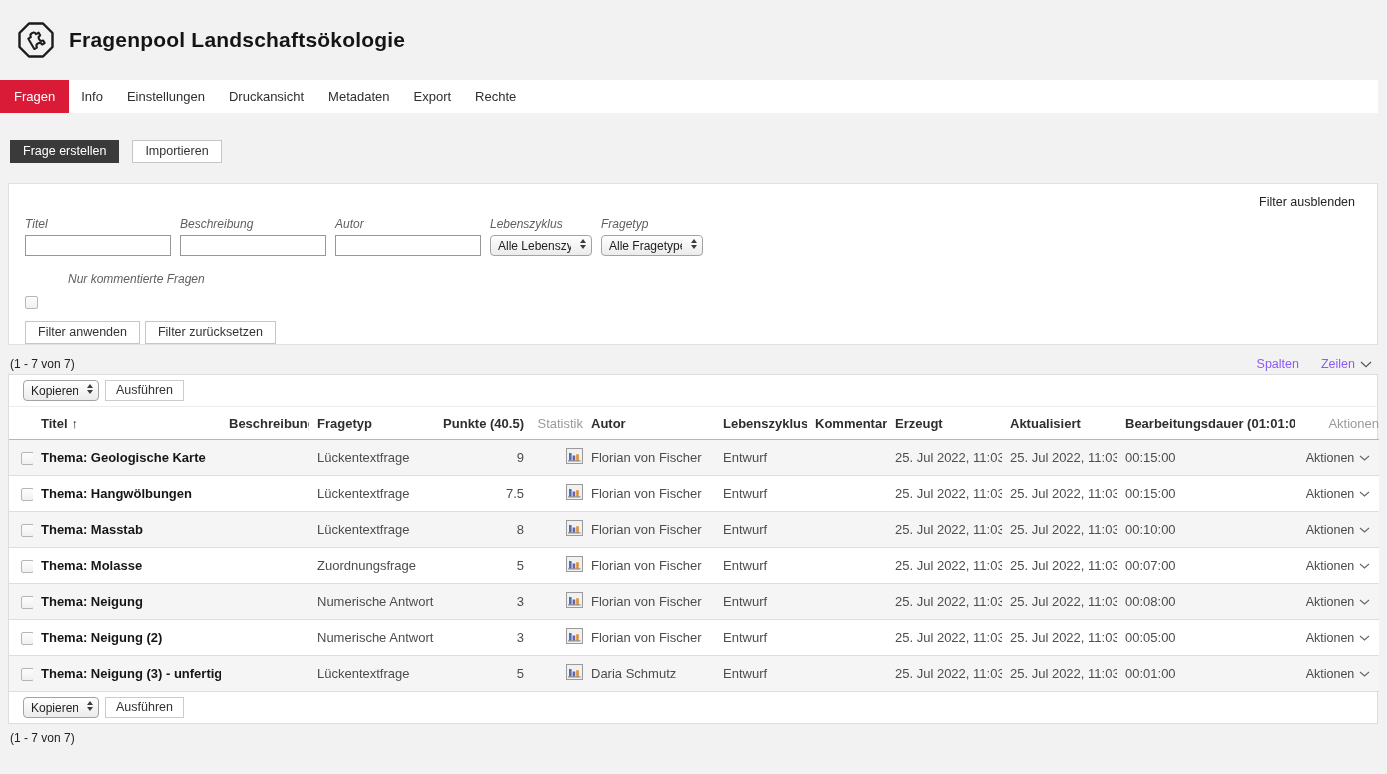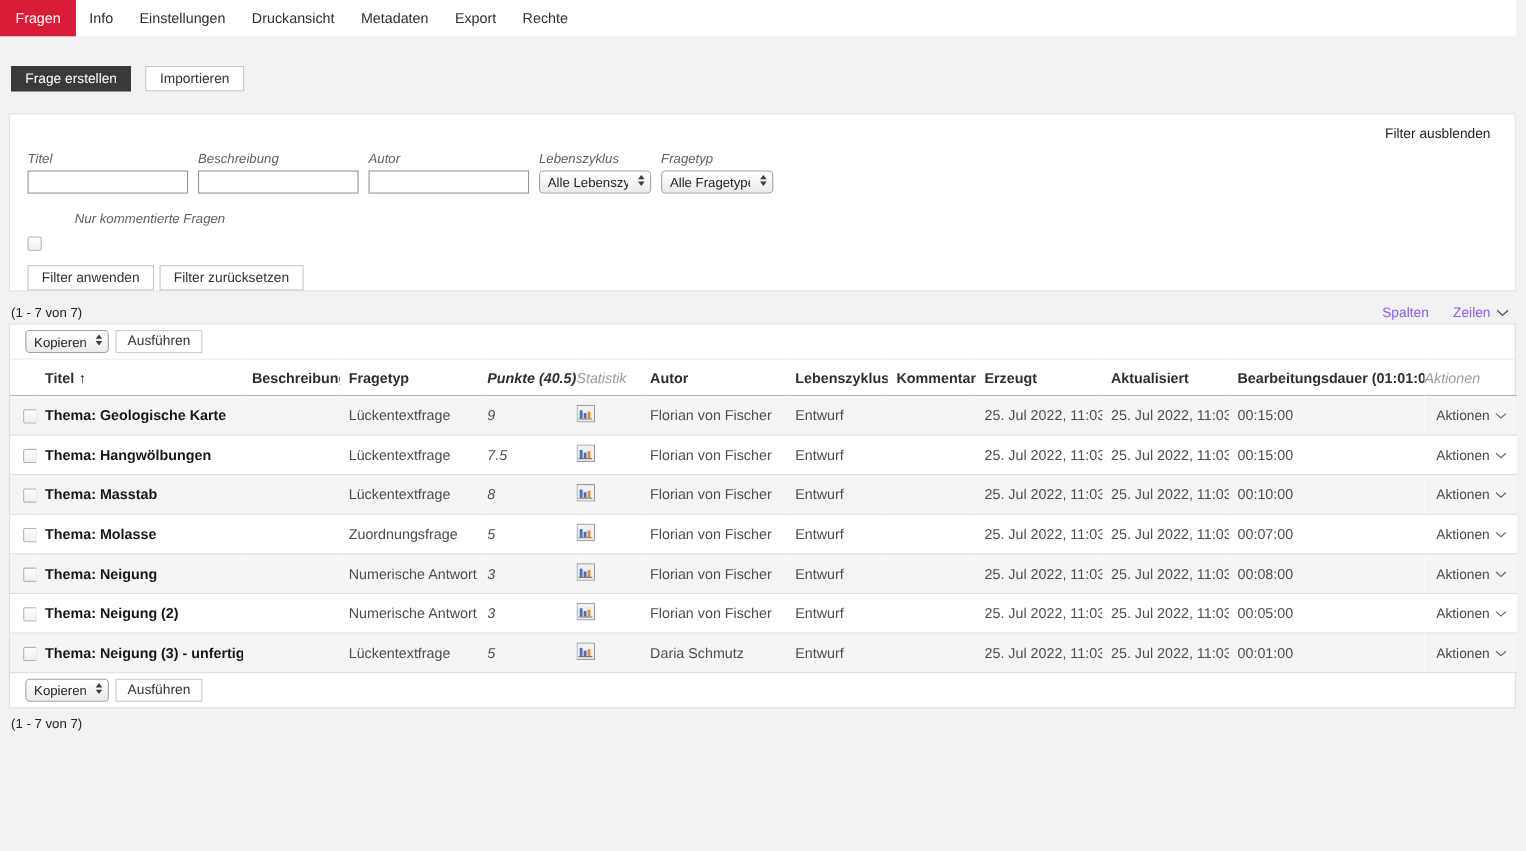--- a/index.html
+++ b/index.html
@@ -53,21 +53,21 @@
   
   .table-box { background:#fff; border:1px solid #ddd; margin:0 9px 0 8px; }
   .bulk-bar { display:flex; align-items:center; gap:6px; padding:5px 0 5px 14px; }
   .bulk-sel { width:76px; }
   .btn.small { height:21px; line-height:19px; padding:0 10px; border-color:#ccc; }
 
   table.qtable { border-collapse:collapse; table-layout:fixed; width:100%; }
   .qtable th { height:33px; font-size:13px; font-weight:bold; color:#2e2e2e; text-align:left; padding:0 0 0 8px;
                border-top:1px solid #ececec; border-bottom:1px solid #b5b5b5; white-space:nowrap; overflow:hidden; }
   .qtable th.gray { color:#9a9a9a; font-weight:normal; }
-  .qtable th.center, .qtable td.center { text-align:left; padding-left:0;font-style:italic; }
+  .qtable th.center, .qtable td.center { text-align:right; padding-left:0; }
   .qtable td { height:36px; font-size:13px; color:#4d4d4d; padding:0 0 0 8px; white-space:nowrap; overflow:hidden;
                border-bottom:1px solid #dedede; }
   .qtable tr.odd td { background:#f5f5f5; }
   .qtable tr.even td { background:#ffffff; }
   .row-title { font-weight:bold; color:#161616; cursor:pointer; }
   .sort-arrow { font-weight:bold; color:#111; margin-left:4px; font-size:13px; }
   .c-check { padding-left:12px !important; }
   .stat-btn { display:inline-block; cursor:pointer; line-height:0; }
   .action-dd { display:inline-flex; align-items:center; gap:5px; font-size:12.5px; color:#4a4a4a; cursor:pointer; }
   td.c-actions { text-align:center; padding-right:6px; }
@@ -75,20 +75,31 @@
   .select-all-row { display:flex; align-items:center; gap:10px; padding:6px 0 6px 20px; background:#fff; }
   .select-all-label { font-size:13px; color:#808080; }
 
   .footer-range { padding:7px 0 0 10px; font-size:12px; color:#222; }
 </style>
 </head>
 <body>
 
 <div class="page">
 
+  <header class="app-header">
+    <span class="logo-badge">
+      <svg width="40" height="40" viewBox="0 0 40 40">
+        <path d="M13 3.5 H27 L36.5 13 V27 L27 36.5 H13 L3.5 27 V13 Z" fill="none" stroke="#1b1b1b" stroke-width="2.4" stroke-linejoin="round"></path>
+        <g transform="rotate(-30 20 20)">
+          <path d="M14 15 h3 a2.7 2.7 0 1 1 6 0 h3 v3 a2.7 2.7 0 1 0 0 6 v3 h-3 a2.7 2.7 0 1 0 -6 0 h-3 z" fill="none" stroke="#1b1b1b" stroke-width="2" stroke-linejoin="round"></path>
+        </g>
+      </svg>
+    </span>
+    <h1 class="page-title">Fragenpool Landschaftsökologie</h1>
+  </header>
 
   <nav class="tab-bar">
     <a class="tab active">Fragen</a>
     <a class="tab">Info</a>
     <a class="tab">Einstellungen</a>
     <a class="tab">Druckansicht</a>
     <a class="tab">Metadaten</a>
     <a class="tab">Export</a>
     <a class="tab">Rechte</a>
   </nav>

